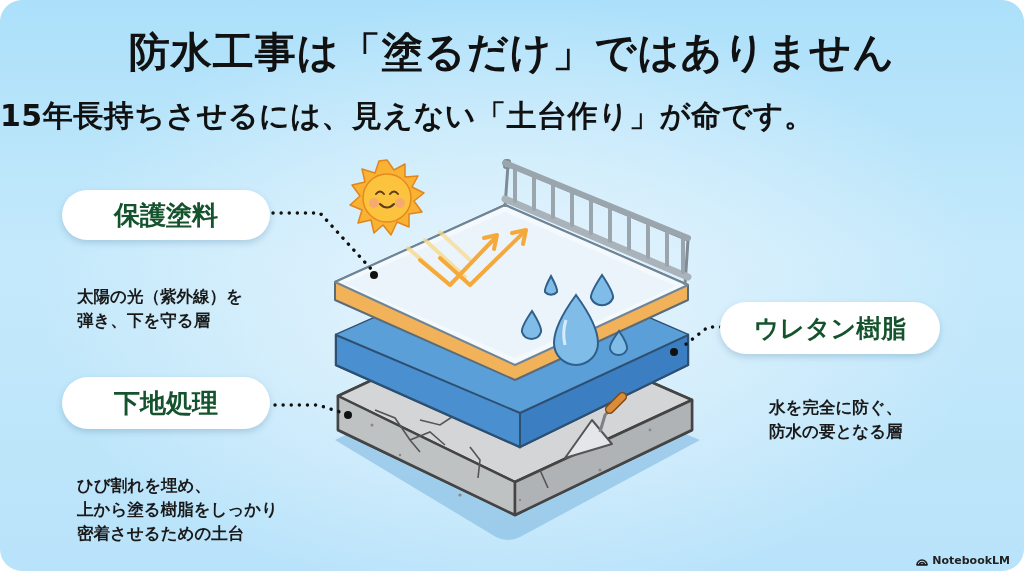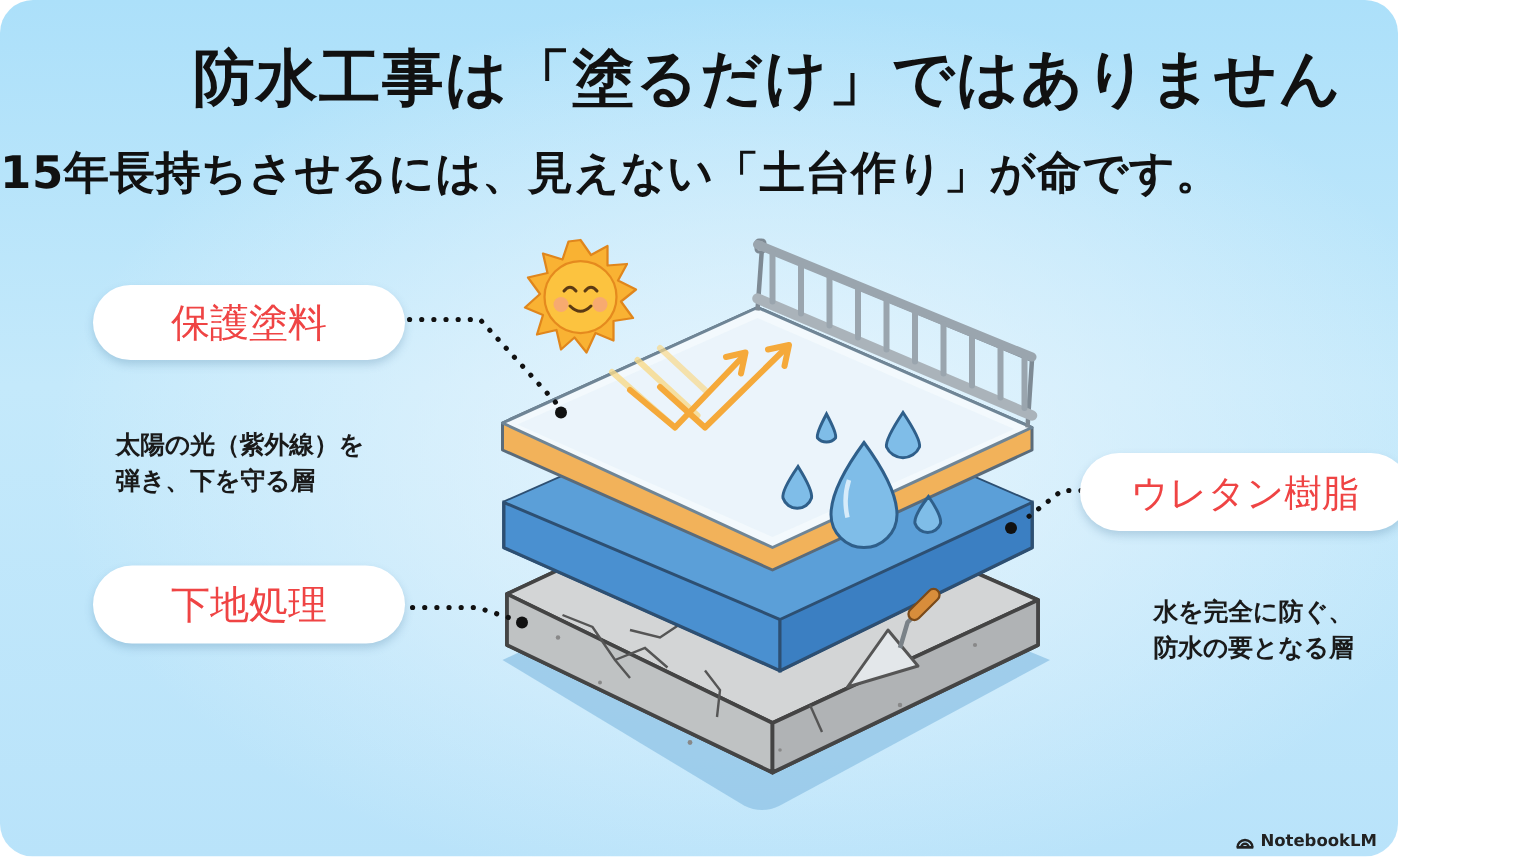--- a/index.html
+++ b/index.html
@@ -1,38 +1,38 @@
 <!DOCTYPE html>
 <html><head>
   <meta charset="utf-8">
   <style>
     * { margin: 0; padding: 0; box-sizing: border-box; }
     html, body { width: 1024px; height: 571px; overflow: hidden; background: #ffffff; }
     body { font-family: "DejaVu Sans", "Liberation Sans", sans-serif; }
     .slide {
-      position: absolute; left: 0; top: 0; width: 932px; height: 571px;
+      position: absolute; left: 0; top: 0; width: 1024px; height: 571px;
       border-radius: 22px; overflow: hidden;
       background:
         radial-gradient(ellipse 480px 300px at 512px 300px, #e8f5fd 0%, rgba(232,245,253,0) 100%),
         linear-gradient(180deg, #ace0fa 0%, #c4e9fb 45%, #b9e3fa 100%);
     }
     .title {
       position: absolute; left: 0; width: 1024px; text-align: center;
       top: 26px; font-size: 41px; font-weight: bold; color: #111;
       letter-spacing: 1px; line-height: 52px;
     }
     .subtitle {
       position: absolute; left: 0; width: 1024px; 
       top: 96px; font-size: 30px; font-weight: bold; color: #111;
       letter-spacing: 0.5px; line-height: 40px;
     }
     .pill {
       position: absolute; background: #fff; border-radius: 28px;
       box-shadow: 0 3px 6px rgba(60,110,150,0.25);
-      font-weight: normal; color: #ef4444; text-align: right;
+      font-weight: bold; color: #14532d; text-align: right;
       display: flex; align-items: center; justify-content: center;
     }
     .desc {
       position: absolute; font-weight: bold; color: #1a1a1a;
       font-size: 16.5px; line-height: 24px; white-space: pre; margin-top: 28px;
     }
     .illus { position: absolute; left: 0; top: 0; width: 1024px; height: 571px; }
     .brand {
       position: absolute; right: 14px; bottom: 4px; font-size: 11px;
       color: #222; display: flex; align-items: center; gap: 4px; font-weight: bold;
@@ -160,20 +160,23 @@
 
   <div class="pill" style="left:720px; top:302px; width:220px; height:52px; font-size:25px;">
     <span>ウレタン樹脂</span>
   </div>
   <div class="desc" style="left:769px; top:368px;">水を完全に防ぐ、
 防水の要となる層</div>
 
   <div class="pill" style="left:62px; top:377px; width:208px; height:52px; font-size:26px;">
     <span>下地処理</span>
   </div>
+  <div class="desc" style="left:77px; top:446px;">ひび割れを埋め、
+上から塗る樹脂をしっかり
+密着させるための土台</div>
 
   <div class="brand">
     <svg width="12" height="10" viewBox="0 0 12 10">
       <path d="M1 9 A5 5 0 0 1 11 9" stroke="#222" stroke-width="1.6" fill="none"></path>
       <path d="M3.5 9 A2.5 2.5 0 0 1 8.5 9" stroke="#222" stroke-width="1.6" fill="none"></path>
       <rect x="0.5" y="8" width="11" height="1.8" fill="#222"></rect>
     </svg>
     <span>NotebookLM</span>
   </div>
 </div>

